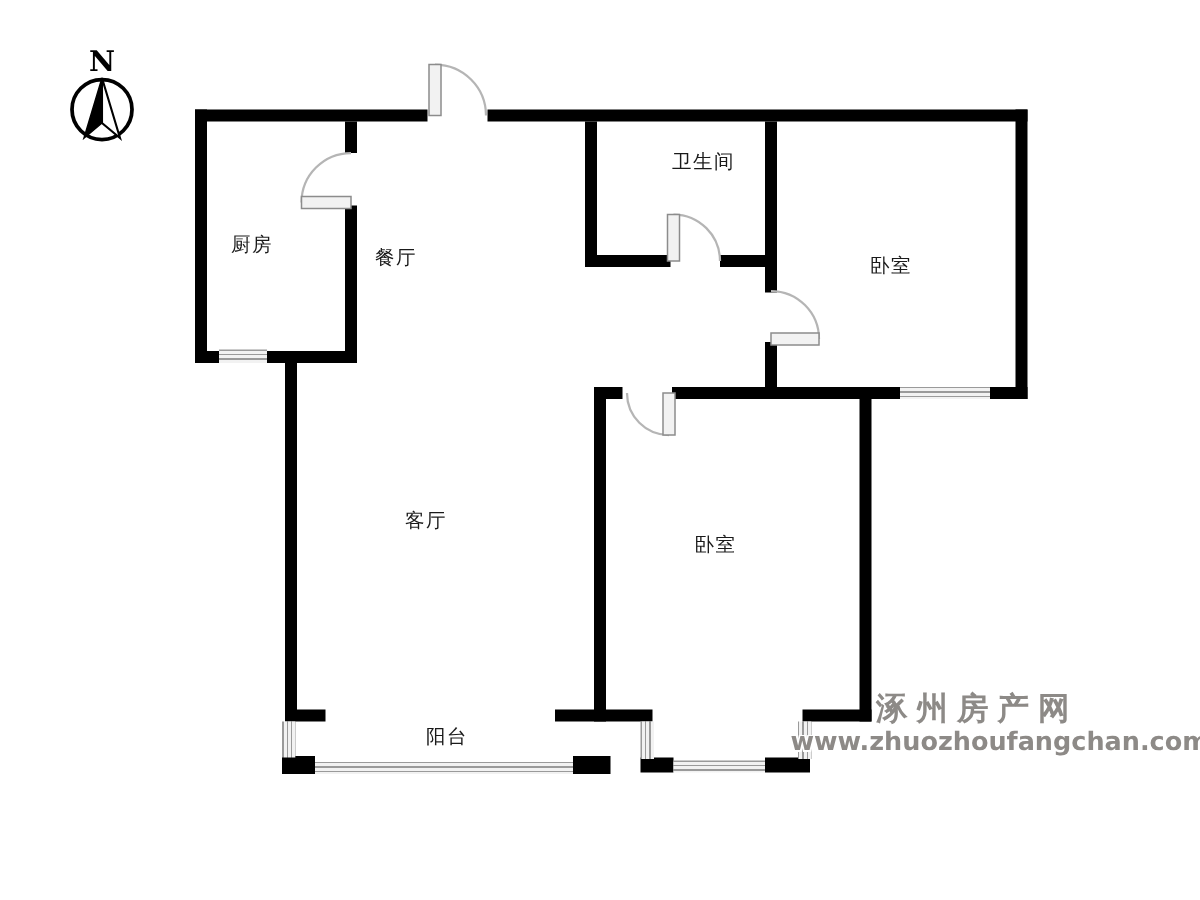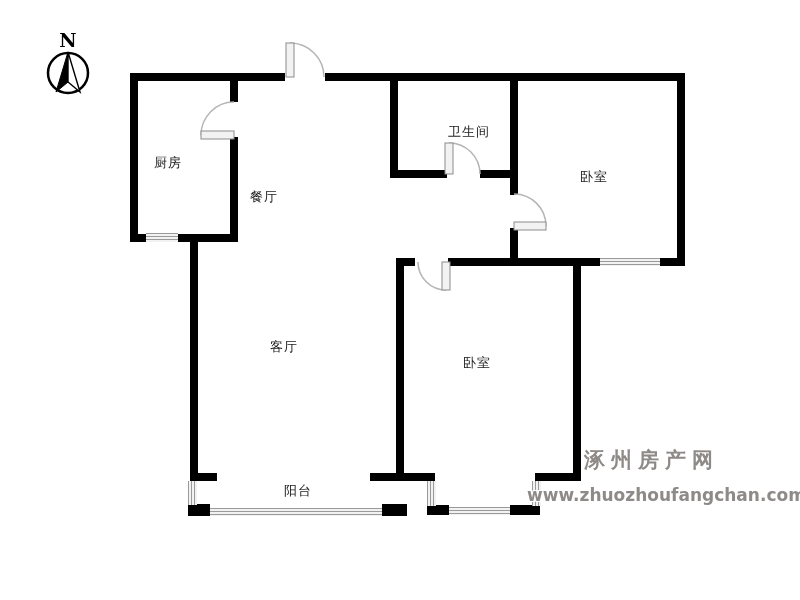--- a/index.html
+++ b/index.html
@@ -13,21 +13,21 @@
   .lbl{
     position:absolute;transform:translate(-50%,-50%);
     font-size:13px;color:#1a1a1a;white-space:nowrap;letter-spacing:1px;
   }
   #doors{position:absolute;left:0;top:0;}
   #compass{position:absolute;left:40px;top:26px;}
   .wm{
     position:absolute;font-weight:bold;color:#8d8a87;white-space:nowrap;
     text-shadow:-1px -1px 0 #fff,1px -1px 0 #fff,-1px 1px 0 #fff,1px 1px 0 #fff;
   }
-  #wm-name{left:584px;top:446px;font-size:21px;letter-spacing:6px;}
+  #wm-name{left:584px;top:458px;font-size:21px;letter-spacing:6px;}
   #wm-url{left:527px;top:485px;font-size:17px;letter-spacing:0px;}
 </style>
 </head>
 <body>
 
 <div id="stage">
 
   <div class="w" style="left:130px;top:73px;width:155px;height:8px;"></div>
   <div class="w" style="left:325px;top:73px;width:360px;height:8px;"></div>
   <div class="w" style="left:130px;top:73px;width:8px;height:169px;"></div>
@@ -73,22 +73,22 @@
     <rect x="445" y="143" width="8" height="31" fill="#f2f2f2" stroke="#8c8c8c" stroke-width="1"></rect>
 
     <path d="M514 194 A32 32 0 0 1 546 226" fill="none" stroke="#b5b5b5" stroke-width="1.5"></path>
     <rect x="514" y="222" width="32" height="8" fill="#f2f2f2" stroke="#8c8c8c" stroke-width="1"></rect>
 
     <path d="M418 262 A28 28 0 0 0 446 290" fill="none" stroke="#b5b5b5" stroke-width="1.5"></path>
     <rect x="442" y="262" width="8" height="28" fill="#f2f2f2" stroke="#8c8c8c" stroke-width="1"></rect>
   </svg>
 
   <span class="lbl" style="left:168px;top:163px;">厨房</span>
-  <span class="lbl" style="left:264px;top:197px;">餐厅</span>
-  <span class="lbl" style="left:469px;top:132px;">卫生间</span>
+  <span class="lbl" style="left:264px;top:172px;">餐厅</span>
+  <span class="lbl" style="left:469px;top:108px;">卫生间</span>
   <span class="lbl" style="left:594px;top:177px;">卧室</span>
   <span class="lbl" style="left:284px;top:347px;font-family:Liberation Mono, monospace;">客厅</span>
   <span class="lbl" style="left:477px;top:363px;">卧室</span>
   <span class="lbl" style="left:298px;top:491px;">阳台</span>
 
   <svg id="compass" width="56" height="80" viewBox="0 0 56 80">
     <text x="28" y="21" text-anchor="middle" font-family="DejaVu Serif, Liberation Serif, serif" font-size="19" font-weight="bold" fill="#000">N</text>
     <circle cx="28" cy="47" r="20" fill="none" stroke="#000" stroke-width="2.5"></circle>
     <polygon points="28,26 16,66 28,56" fill="#000" stroke="#000" stroke-width="1"></polygon>
     <polygon points="28,26 40,66 28,56" fill="#fff" stroke="#000" stroke-width="1.4"></polygon>

